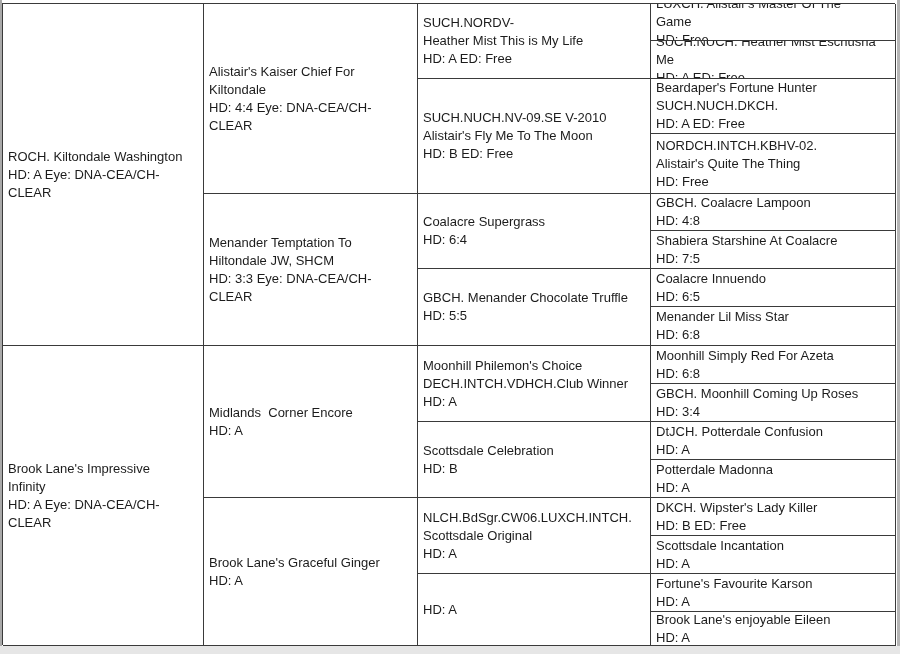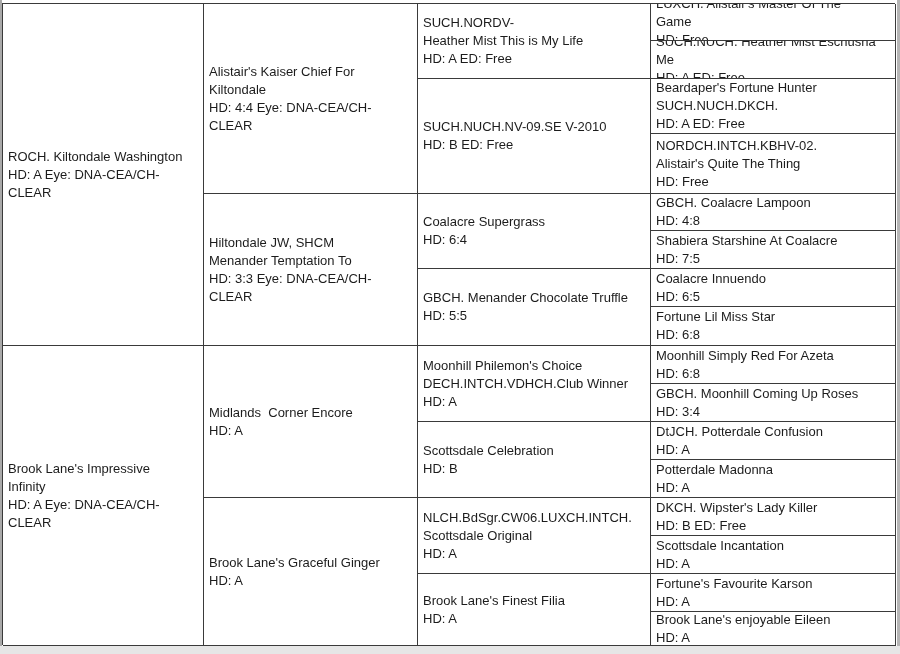--- a/index.html
+++ b/index.html
@@ -50,40 +50,41 @@
         <div class="ln"><span class="u">Brook Lane's Impressive Infinity</span></div>
         <div class="ln"><span>HD: A Eye: DNA-CEA/CH-CLEAR</span></div>
       </div>
 
     <div class="cell" style="grid-column:2;grid-row:1 / span 4">
         <div class="ln"><span class="u">Alistair's Kaiser Chief For </span></div>
         <div class="ln"><span class="u">Kiltondale</span></div>
         <div class="ln"><span>HD: 4:4 Eye: DNA-CEA/CH-CLEAR</span></div>
       </div>
     <div class="cell" style="grid-column:2;grid-row:5 / span 4">
+        <div class="ln"><span class="u">Menander Temptation To </span></div>
         <div class="ln"><span class="u">Hiltondale JW, SHCM</span></div>
-        <div class="ln"><span class="u">Menander Temptation To </span></div>
         <div class="ln"><span>HD: 3:3 Eye: DNA-CEA/CH-CLEAR</span></div>
       </div>
     <div class="cell" style="grid-column:2;grid-row:9 / span 4">
         <div class="ln"><span class="u">Midlands  Corner Encore</span></div>
         <div class="ln"><span>HD: A</span></div>
       </div>
     <div class="cell" style="grid-column:2;grid-row:13 / span 4">
         <div class="ln"><span class="u">Brook Lane's Graceful Ginger</span></div>
         <div class="ln"><span>HD: A</span></div>
       </div>
 
     <div class="cell" style="grid-column:3;grid-row:1 / span 2">
         <div class="ln"><span>SUCH.NORDV-</span></div>
         <div class="ln"><span class="u">Heather Mist This is My Life</span></div>
         <div class="ln"><span>HD: A ED: Free</span></div>
       </div>
     <div class="cell" style="grid-column:3;grid-row:3 / span 2">
         <div class="ln"><span>SUCH.NUCH.NV-09.SE V-2010</span></div>
+        <div class="ln"><span class="u">Alistair's Fly Me To The Moon</span></div>
         <div class="ln"><span>HD: B ED: Free</span></div>
       </div>
     <div class="cell" style="grid-column:3;grid-row:5 / span 2">
         <div class="ln"><span class="u">Coalacre Supergrass</span></div>
         <div class="ln"><span>HD: 6:4</span></div>
       </div>
     <div class="cell" style="grid-column:3;grid-row:7 / span 2">
         <div class="ln"><span>GBCH. </span><span class="u">Menander Chocolate Truffle</span></div>
         <div class="ln"><span>HD: 5:5</span></div>
       </div>
@@ -95,21 +96,20 @@
     <div class="cell" style="grid-column:3;grid-row:11 / span 2">
         <div class="ln"><span class="u">Scottsdale Celebration</span></div>
         <div class="ln"><span>HD: B</span></div>
       </div>
     <div class="cell" style="grid-column:3;grid-row:13 / span 2">
         <div class="ln"><span>NLCH.BdSgr.CW06.LUXCH.INTCH.</span></div>
         <div class="ln"><span class="u">Scottsdale Original</span></div>
         <div class="ln"><span>HD: A</span></div>
       </div>
     <div class="cell" style="grid-column:3;grid-row:15 / span 2">
-        <div class="ln"><span class="u">Brook Lane's Finest Filia</span></div>
         <div class="ln"><span>HD: A</span></div>
       </div>
 
     <div class="cell" style="grid-column:4;grid-row:1">
         <div class="ln"><span>LUXCH. </span><span class="u">Alistair's Master Of The Game</span></div>
         <div class="ln"><span>HD: Free</span></div>
       </div>
     <div class="cell" style="grid-column:4;grid-row:2">
         <div class="ln"><span>SUCH.NUCH. </span><span class="u">Heather Mist Eschusha Me</span></div>
         <div class="ln"><span>HD: A ED: Free</span></div>
@@ -130,21 +130,21 @@
       </div>
     <div class="cell" style="grid-column:4;grid-row:6">
         <div class="ln"><span class="u">Shabiera Starshine At Coalacre</span></div>
         <div class="ln"><span>HD: 7:5</span></div>
       </div>
     <div class="cell" style="grid-column:4;grid-row:7">
         <div class="ln"><span class="u">Coalacre Innuendo </span></div>
         <div class="ln"><span class="u">HD: 6:5</span></div>
       </div>
     <div class="cell" style="grid-column:4;grid-row:8">
-        <div class="ln"><span class="u">Fortune Lil Miss Star</span></div>
+        <div class="ln"><span class="u">Menander Lil Miss Star</span></div>
         <div class="ln"><span>HD: 6:8</span></div>
       </div>
     <div class="cell" style="grid-column:4;grid-row:9">
         <div class="ln"><span class="u">Moonhill Simply Red For Azeta</span></div>
         <div class="ln"><span>HD: 6:8</span></div>
       </div>
     <div class="cell" style="grid-column:4;grid-row:10">
         <div class="ln"><span>GBCH. </span><span class="u">Moonhill Coming Up Roses</span></div>
         <div class="ln"><span>HD: 3:4</span></div>
       </div>

